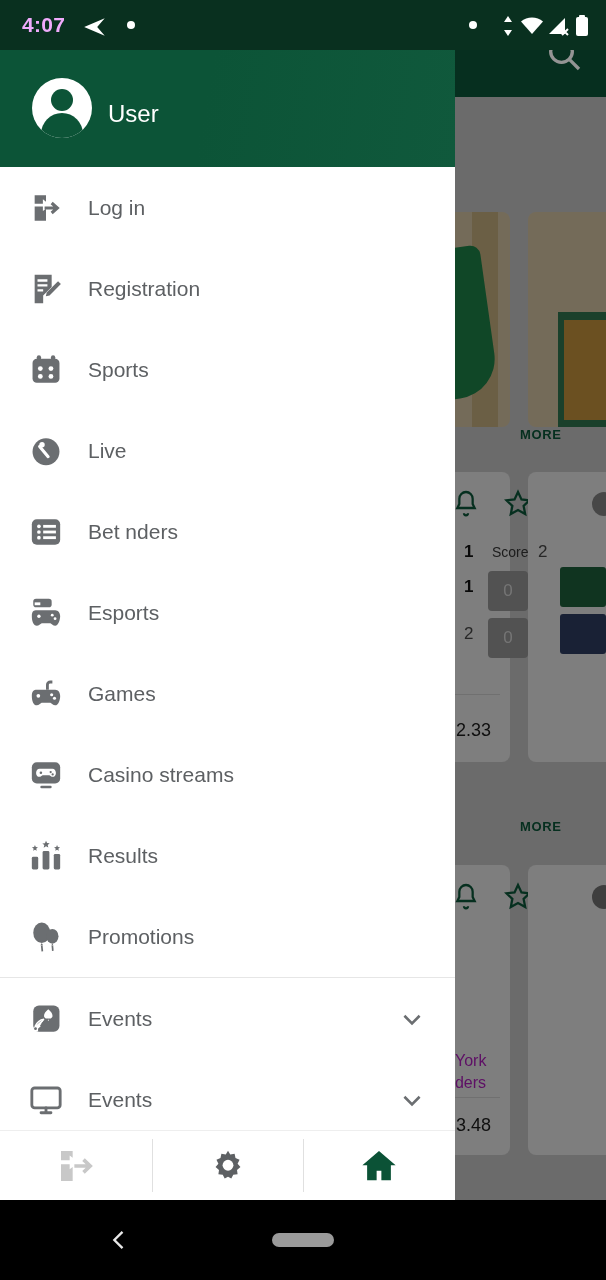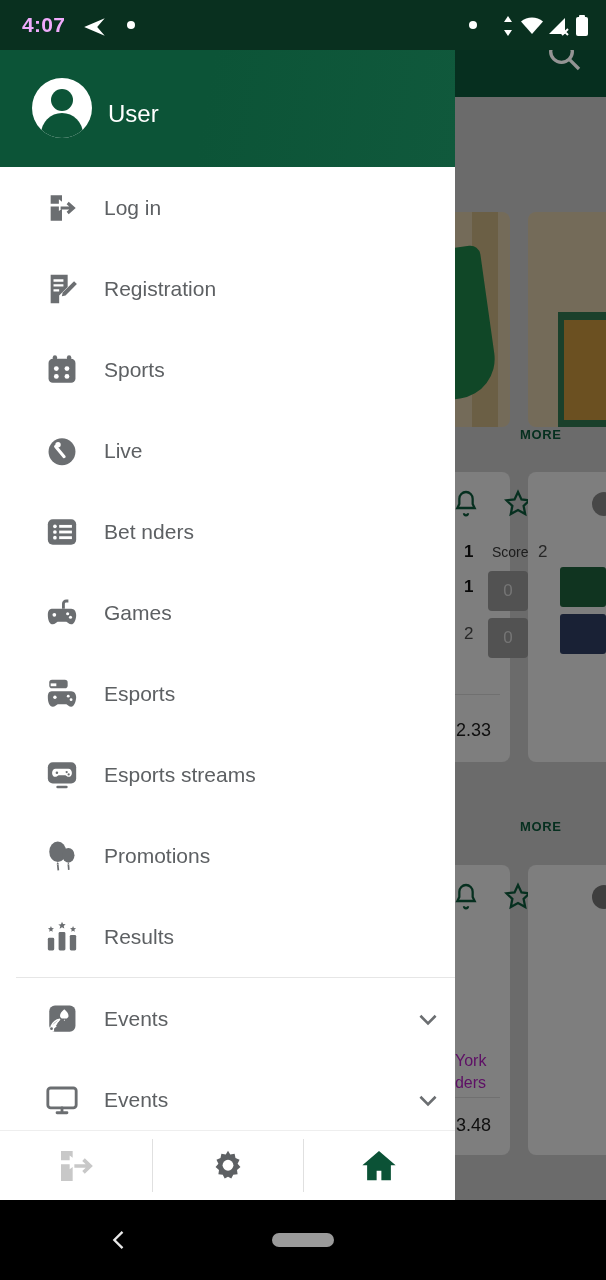--- a/index.html
+++ b/index.html
@@ -52,21 +52,21 @@
   #drawer-header { position:absolute; left:0; top:0; width:455px; height:117px;
      background:linear-gradient(100deg,#0c5437 0%,#0c5437 45%,#10593c 100%); }
   #avatar { position:absolute; left:32px; top:28px; width:60px; height:60px; border-radius:50%;
      background:#fff; overflow:hidden; }
   #avatar .head { position:absolute; left:50%; top:11px; width:22px; height:22px; border-radius:50%;
      background:#0c5437; transform:translateX(-50%); }
   #avatar .body { position:absolute; left:50%; top:35px; width:42px; height:32px; border-radius:21px 21px 0 0;
      background:#0c5437; transform:translateX(-50%); }
   #username { position:absolute; left:108px; top:50px; color:#fff; font-size:24px; }
 
-  .menu { position:absolute; left:16px; top:117px; width:455px; }
+  .menu { position:absolute; left:0; top:117px; width:455px; }
   .mi { position:relative; height:81px; }
   .mi .ic { position:absolute; left:24px; top:50%; transform:translateY(-50%);
      width:44px; height:44px; display:flex; align-items:center; justify-content:center; }
   .mi .lbl { position:absolute; left:88px; top:50%; transform:translateY(-50%);
      font-size:21px; color:#5d6063; }
   .mi .chev { position:absolute; right:30px; top:50%; transform:translateY(-50%);
      width:26px; height:26px; }
   .sec-div { height:1px; background:#e6e6e6; margin:0; }
 
   
@@ -271,84 +271,84 @@
           <circle cx="7" cy="16" r="1.3" fill="#fff"></circle>
             <rect x="10" y="15" width="9" height="2" fill="#fff"></rect>
         </svg>
       </span>
       <span class="lbl">Bet nders</span>
     </div>
 
     <div class="mi">
       <span class="ic">
         <svg width="34" height="34" viewBox="0 0 24 24" fill="#6b6e71">
-          <path d="M5.5 9h13c2.2 0 3.5 2 3.5 4.5S20.8 20 18.5 20c-1.6 0-2.3-1.2-3.4-1.8h-6.2C7.8 18.8 7.1 20 5.5 20 3.2 20 2 17 2 13.5S3.3 9 5.5 9z"></path>
-          <circle cx="6.6" cy="13.3" r="1.3" fill="#fff"></circle>
-          <circle cx="16" cy="12.5" r="1.1" fill="#fff"></circle>
-            <circle cx="18" cy="15" r="1.1" fill="#fff"></circle>
-          <path d="M13 9V5.5a2 2 0 0 1 2-2h1.5" stroke="#6b6e71" stroke-width="2" fill="none"></path>
-        </svg>
-      </span>
-      <span class="lbl">Games</span>
-    </div>
-
-    <div class="mi">
-      <span class="ic">
-        <svg width="34" height="34" viewBox="0 0 24 24" fill="#6b6e71">
           <rect x="3" y="2" width="13" height="6" rx="2"></rect>
           <path d="M4 4.5h4v2H4z" fill="#fff"></path>
           <path d="M5.5 10h13c2.2 0 3.5 2 3.5 4.3S20.8 21 18.5 21c-1.6 0-2.3-1.2-3.4-1.8H9C7.8 19.8 7.1 21 5.5 21 3.2 21 2 18 2 14.3S3.3 10 5.5 10z"></path>
           <circle cx="7" cy="14.3" r="1.2" fill="#fff"></circle>
           <circle cx="16.4" cy="13.5" r="1" fill="#fff"></circle>
             <circle cx="18.4" cy="16" r="1" fill="#fff"></circle>
         </svg>
       </span>
       <span class="lbl">Esports</span>
     </div>
 
     <div class="mi">
       <span class="ic">
         <svg width="34" height="34" viewBox="0 0 24 24" fill="#6b6e71">
+          <path d="M5.5 9h13c2.2 0 3.5 2 3.5 4.5S20.8 20 18.5 20c-1.6 0-2.3-1.2-3.4-1.8h-6.2C7.8 18.8 7.1 20 5.5 20 3.2 20 2 17 2 13.5S3.3 9 5.5 9z"></path>
+          <circle cx="6.6" cy="13.3" r="1.3" fill="#fff"></circle>
+          <circle cx="16" cy="12.5" r="1.1" fill="#fff"></circle>
+            <circle cx="18" cy="15" r="1.1" fill="#fff"></circle>
+          <path d="M13 9V5.5a2 2 0 0 1 2-2h1.5" stroke="#6b6e71" stroke-width="2" fill="none"></path>
+        </svg>
+      </span>
+      <span class="lbl">Games</span>
+    </div>
+
+    <div class="mi">
+      <span class="ic">
+        <svg width="34" height="34" viewBox="0 0 24 24" fill="#6b6e71">
           <rect x="2" y="3" width="20" height="15" rx="3.5"></rect>
           <path d="M7.5 7.5h9c1.6 0 2.5 1.4 2.5 3s-.9 2.8-2.3 2.8c-1 0-1.5-.8-2.3-1.2H9.6c-.8.4-1.3 1.2-2.3 1.2-1.4 0-2.3-1.2-2.3-2.8s.9-3 2.5-3z" fill="#fff"></path>
           <circle cx="8.4" cy="10.4" r=".9" fill="#6b6e71"></circle>
           <circle cx="15.3" cy="9.9" r=".8" fill="#6b6e71"></circle>
             <circle cx="16.7" cy="11.6" r=".8" fill="#6b6e71"></circle>
           <rect x="8" y="19.5" width="8" height="1.8" rx=".9"></rect>
         </svg>
       </span>
-      <span class="lbl">Esports streams</span>
+      <span class="lbl">Casino streams</span>
+    </div>
+
+    <div class="mi">
+      <span class="ic">
+        <svg width="34" height="34" viewBox="0 0 24 24" fill="#6b6e71">
+          <path d="M4.2 4.3l.6 1.4 1.5.1-1.2 1 .4 1.5-1.3-.8-1.3.8.4-1.5-1.2-1 1.5-.1z"></path>
+          <path d="M12 1.2l.75 1.7 1.85.15-1.4 1.2.45 1.8L12 5.1l-1.65 1 .45-1.8-1.4-1.2 1.85-.15z"></path>
+          <path d="M19.8 4.3l.6 1.4 1.5.1-1.2 1 .4 1.5-1.3-.8-1.3.8.4-1.5-1.2-1 1.5-.1z"></path>
+          <rect x="2" y="12.5" width="4.5" height="9" rx="1"></rect>
+          <rect x="9.6" y="8.5" width="4.8" height="13" rx="1"></rect>
+          <rect x="17.5" y="10.5" width="4.5" height="11" rx="1"></rect>
+        </svg>
+      </span>
+      <span class="lbl">Results</span>
     </div>
 
     <div class="mi">
       <span class="ic">
         <svg width="34" height="34" viewBox="0 0 24 24" fill="#6b6e71">
           <ellipse cx="9" cy="9" rx="6" ry="7.3"></ellipse>
           <path d="M9 16.3l-.9 1.6h1.8z"></path>
           <path d="M9 18l.4 4.2" stroke="#6b6e71" stroke-width="1.2" fill="none"></path>
           <ellipse cx="16.5" cy="11.5" rx="4.3" ry="5.2"></ellipse>
           <path d="M16.5 16.5l-.7 1.3h1.4z"></path>
           <path d="M16.5 18l.3 3.8" stroke="#6b6e71" stroke-width="1.2" fill="none"></path>
         </svg>
       </span>
       <span class="lbl">Promotions</span>
-    </div>
-
-    <div class="mi">
-      <span class="ic">
-        <svg width="34" height="34" viewBox="0 0 24 24" fill="#6b6e71">
-          <path d="M4.2 4.3l.6 1.4 1.5.1-1.2 1 .4 1.5-1.3-.8-1.3.8.4-1.5-1.2-1 1.5-.1z"></path>
-          <path d="M12 1.2l.75 1.7 1.85.15-1.4 1.2.45 1.8L12 5.1l-1.65 1 .45-1.8-1.4-1.2 1.85-.15z"></path>
-          <path d="M19.8 4.3l.6 1.4 1.5.1-1.2 1 .4 1.5-1.3-.8-1.3.8.4-1.5-1.2-1 1.5-.1z"></path>
-          <rect x="2" y="12.5" width="4.5" height="9" rx="1"></rect>
-          <rect x="9.6" y="8.5" width="4.8" height="13" rx="1"></rect>
-          <rect x="17.5" y="10.5" width="4.5" height="11" rx="1"></rect>
-        </svg>
-      </span>
-      <span class="lbl">Results</span>
     </div>
 
     <div class="sec-div"></div>
 
     <div class="mi">
       <span class="ic">
         <svg width="34" height="34" viewBox="0 0 24 24" fill="#6b6e71">
           <rect x="3" y="2.5" width="18.5" height="18.5" rx="4"></rect>
           <path d="M13.6 5.2c1.9 1.5 3 3.2 3 4.6 0 1.1-.9 1.9-2 1.9-.45 0-.85-.15-1.15-.4l.45 2.1h-.6l.45-2.1c-.3.25-.7.4-1.15.4-1.1 0-2-.8-2-1.9 0-1.4 1.1-3.1 3-4.6z" fill="#fff"></path>
           <path d="M10.6 12.2L3.4 18.8" stroke="#fff" stroke-width="1" fill="none"></path>

